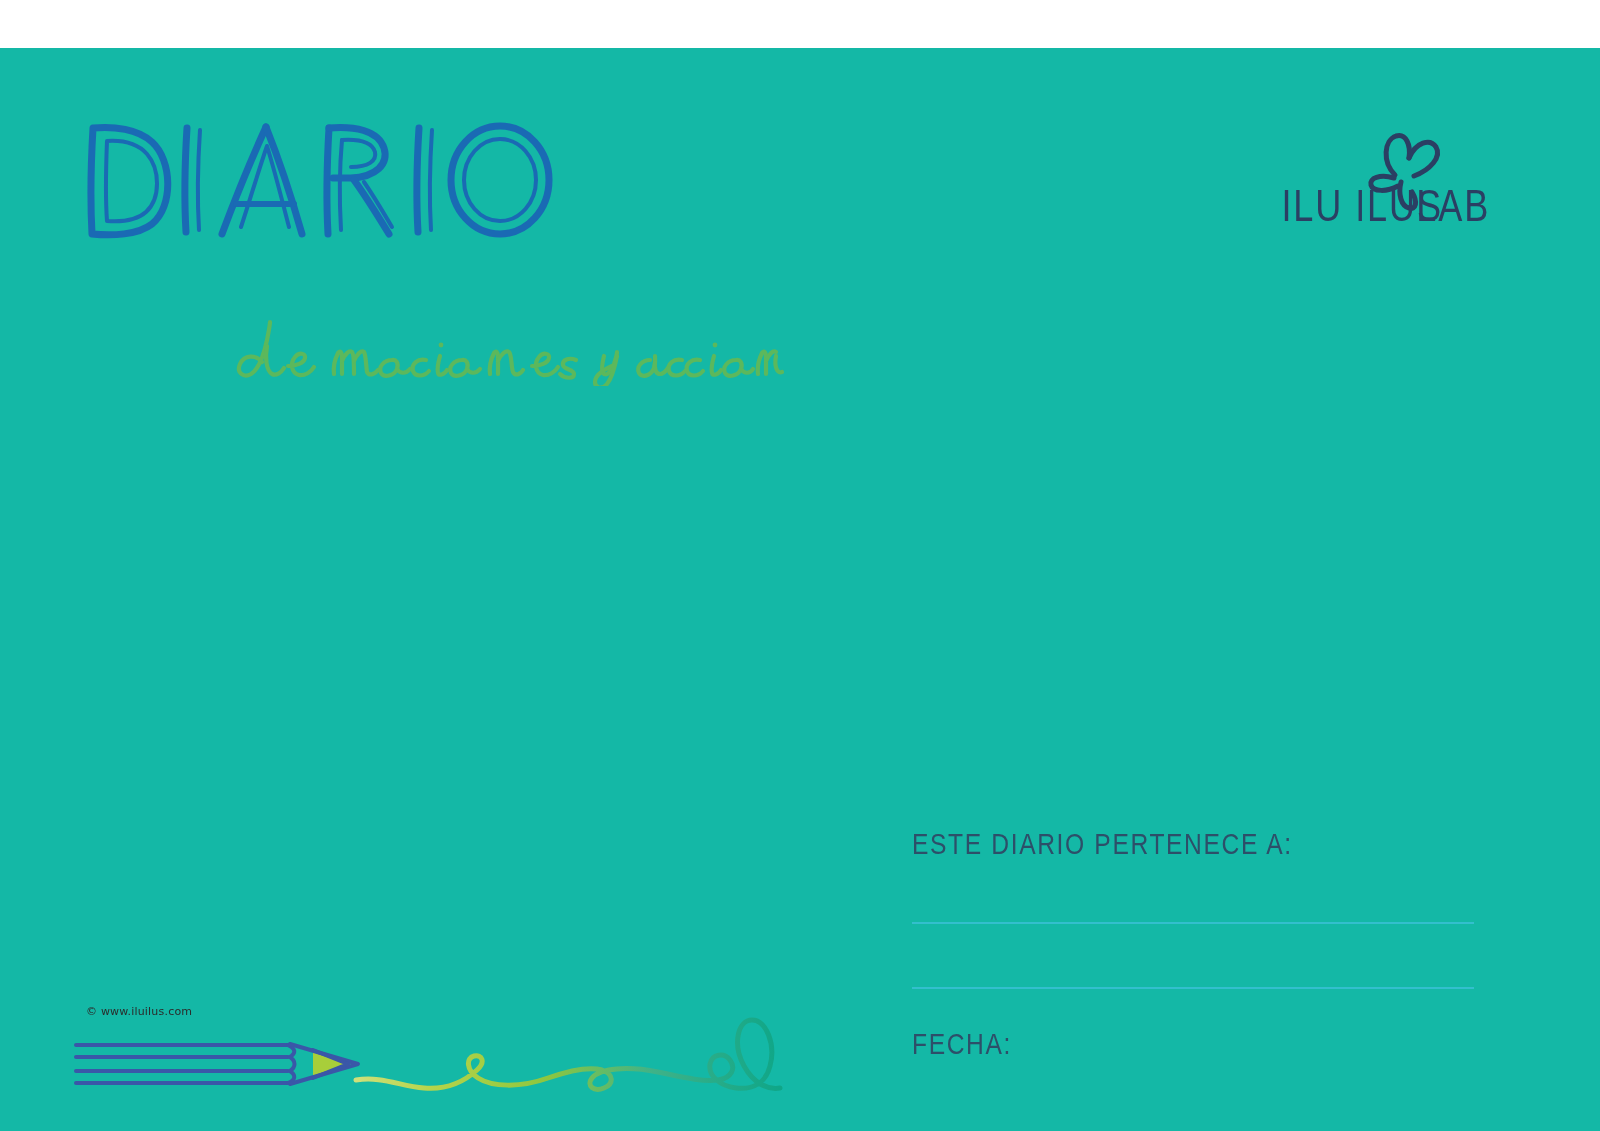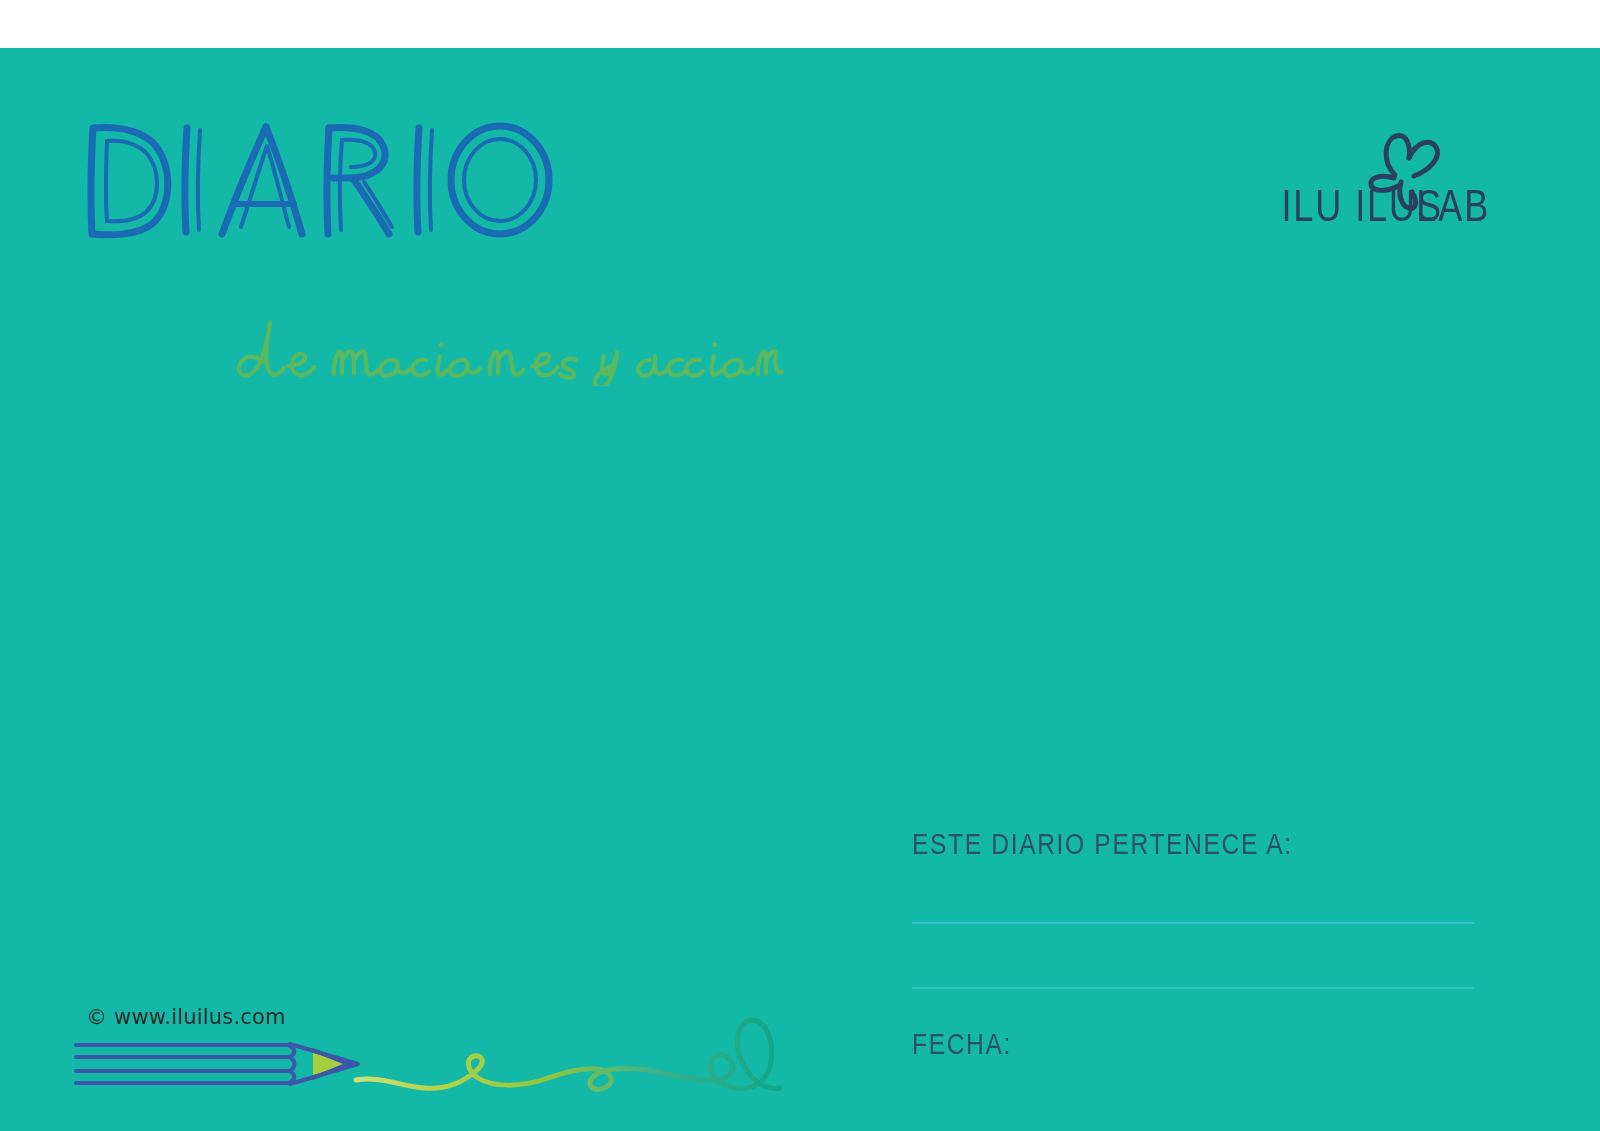--- a/index.html
+++ b/index.html
@@ -50,21 +50,21 @@
     width: 220px;
     height: 120px;
   }
 
   
   #footer-credit {
     position: absolute;
     left: 86px;
     top: 957px;
     font-family: "DejaVu Sans", sans-serif;
-    font-size: 21px;
+    font-size: 11px;
     color: #2b2b2b;
     letter-spacing: 0.2px;
     white-space: nowrap;
   }
   #pencil-art {
     position: absolute;
     left: 70px;
     top: 985px;
     width: 300px;
     height: 62px;

